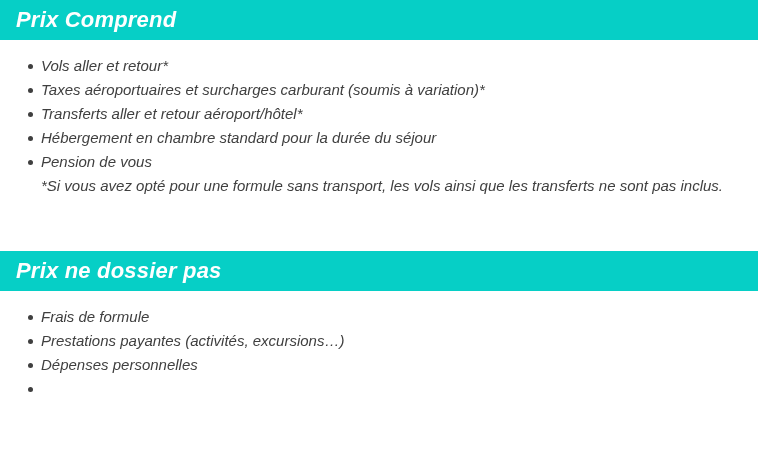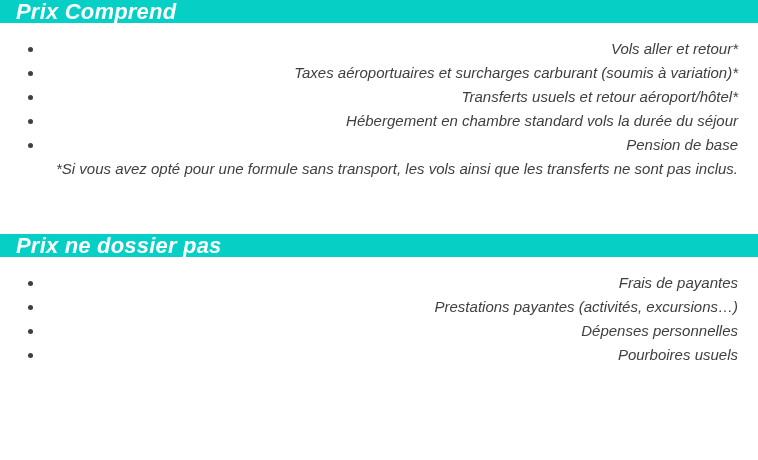--- a/index.html
+++ b/index.html
@@ -12,42 +12,41 @@
   body{font-family:"Liberation Sans", sans-serif;}
   .page{
     width:758px;
     height:460px;
     background:#ffffff;
     overflow:hidden;
     position:relative;
   }
   .section-bar{
     background:var(--accent);
-    height:23px;
+    height:40px;
     display:flex;
     align-items:center;
     padding:0 16px;
   }
   .section-bar h2{
     margin:0;
     color:var(--header-text-color);
     font-style:italic;
     font-weight:700;
     font-size:22px;
     line-height:1;
     letter-spacing:0.2px;
   }
   .item-list{
     list-style:none;
     margin:0;
     padding:14px 20px 0 41px;
     color:var(--text-color);
     font-style:italic;
     font-size:15px;
-    text-align:right;
   }
   .item-list li{
     position:relative;
     line-height:24px;
     white-space:nowrap;
   }
   .dot{
     position:absolute;
     left:-13px;
     top:10px;
@@ -73,51 +72,50 @@
     <li>
       <span class="dot"></span>
       <span>Vols aller et retour*</span>
     </li>
     <li>
       <span class="dot"></span>
       <span>Taxes aéroportuaires et surcharges carburant (soumis à variation)*</span>
     </li>
     <li>
       <span class="dot"></span>
-      <span>Transferts usuels et retour aéroport/hôtel*</span>
+      <span>Transferts aller et retour aéroport/hôtel*</span>
     </li>
     <li>
       <span class="dot"></span>
-      <span>Hébergement en chambre standard vols la durée du séjour</span>
+      <span>Hébergement en chambre standard pour la durée du séjour</span>
     </li>
     <li>
       <span class="dot"></span>
-      <span>Pension de base</span>
+      <span>Pension de vous</span>
     </li>
     <li>
       <span>*Si vous avez opté pour une formule sans transport, les vols ainsi que les transferts ne sont pas inclus.</span>
     </li>
   </ul>
 
   <header class="section-bar">
     <h2>Prix ne dossier pas</h2>
   </header>
 
   <ul class="item-list">
     <li>
       <span class="dot"></span>
-      <span>Frais de payantes</span>
+      <span>Frais de formule</span>
     </li>
     <li>
       <span class="dot"></span>
       <span>Prestations payantes (activités, excursions…)</span>
     </li>
     <li>
       <span class="dot"></span>
       <span>Dépenses personnelles</span>
     </li>
     <li>
       <span class="dot"></span>
-      <span>Pourboires usuels</span>
     </li>
   </ul>
 
 </div>
 
 </body></html>

